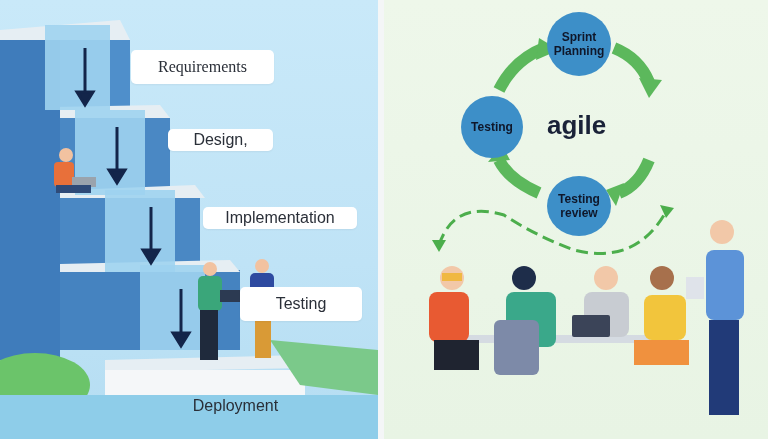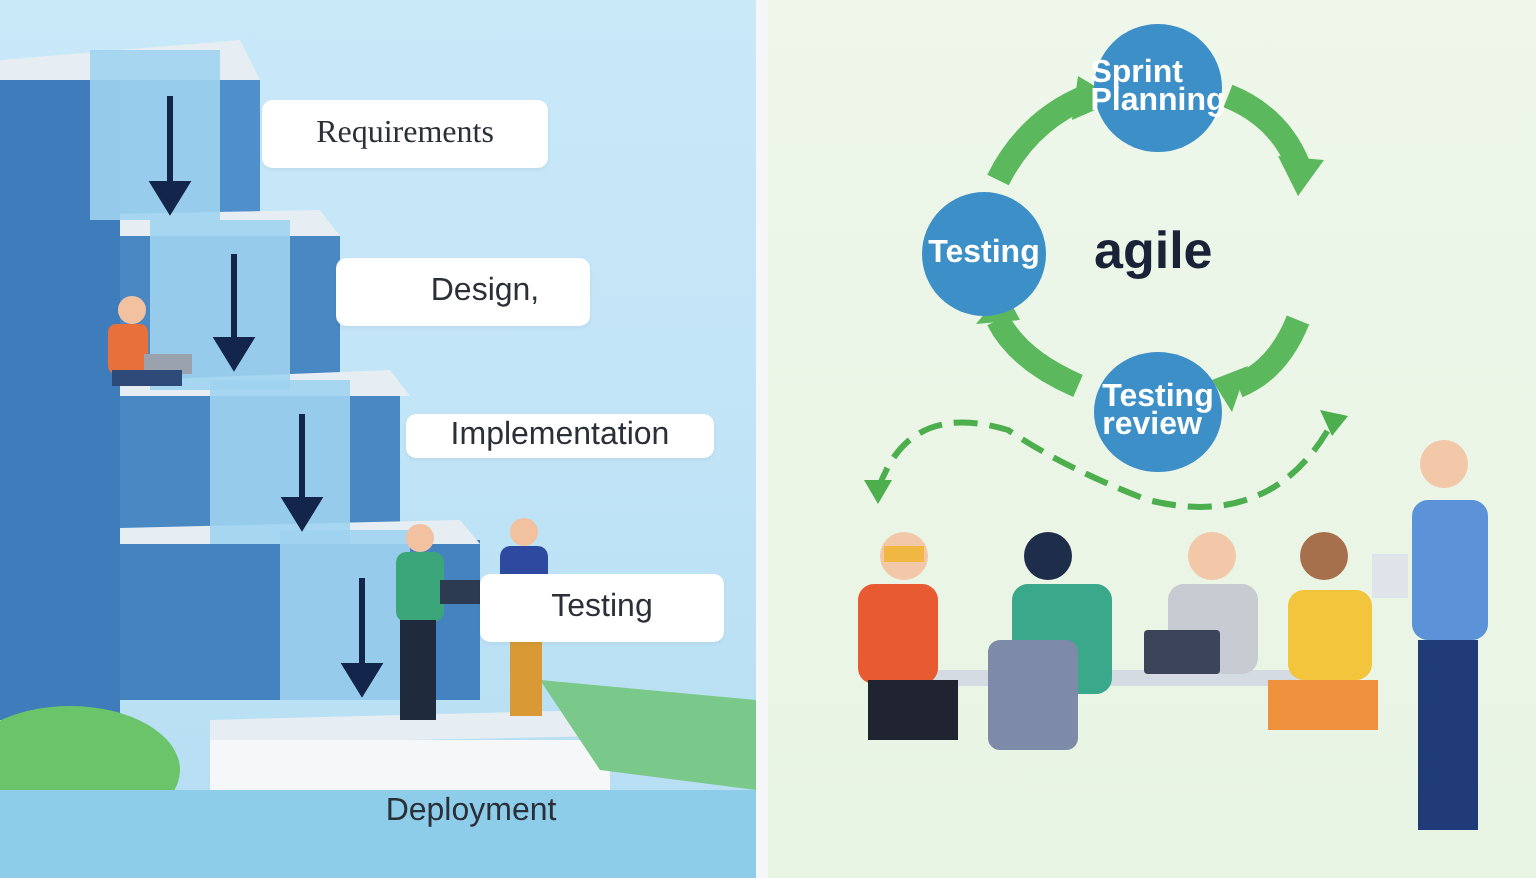--- a/index.html
+++ b/index.html
@@ -3,21 +3,21 @@
 <meta charset="utf-8">
 <style>
   html,body{margin:0;padding:0;}
   body{width:768px;height:439px;position:relative;overflow:hidden;font-family:"Liberation Sans",sans-serif;background:#fff;}
   .panel{position:absolute;top:0;height:439px;overflow:hidden;}
   #left{left:0;width:378px;background:linear-gradient(180deg,#c9e9f9 0%,#bfe3f6 60%,#b5ddf2 100%);}
   #divider{position:absolute;left:378px;top:0;width:6px;height:439px;background:#f4f6f7;}
   #right{left:384px;width:384px;background:linear-gradient(180deg,#eef7ea 0%,#e8f4e4 100%);}
   .label{position:absolute;background:#fff;border-radius:5px;color:#2a2f38;font-size:16px;display:flex;align-items:center;justify-content:center;box-shadow:0 1px 2px rgba(0,0,0,.05);}
   svg{position:absolute;left:0;top:0;}
-  .node{position:absolute;border-radius:50%;background:#3d8fc8;color:#ffffff;font-weight:bold;font-size:16px;line-height:14px;display:flex;align-items:center;justify-content:center;text-align:left;}
+  .node{position:absolute;border-radius:50%;background:#3d8fc8;color:#0f172a;font-weight:bold;font-size:12px;line-height:14px;display:flex;align-items:center;justify-content:center;text-align:center;}
   #agile-title{position:absolute;left:163px;top:110px;font-size:26px;font-weight:bold;color:#1a2238;}
 </style>
 </head>
 <body>
 
 <div id="left" class="panel">
   <svg width="378" height="439">
 
     <rect x="0" y="40" width="130" height="70" fill="#4f8fcb"></rect>
     <polygon points="0,30 120,20 130,40 0,40" fill="#e6eef3"></polygon>
@@ -64,21 +64,21 @@
       <rect x="200" y="310" width="18" height="50" fill="#1f2a3c"></rect>
         <rect x="220" y="290" width="20" height="12" fill="#2c3a52"></rect>
     </g>
     <g>
       <circle cx="262" cy="266" r="7" fill="#f2c2a0"></circle>
         <rect x="250" y="273" width="24" height="38" rx="5" fill="#2e4aa0"></rect>
       <rect x="255" y="310" width="16" height="48" fill="#d99a36"></rect>
     </g>
   </svg>
   <div class="label" style="left:131px;top:50px;width:143px;height:34px;font-family:Liberation Serif, serif;">Requirements</div>
-  <div class="label" style="left:168px;top:129px;width:105px;height:34px;padding-left:22px;">Design,</div>
+  <div class="label" style="left:168px;top:129px;width:105px;height:22px;">Design,</div>
   <div class="label" style="left:203px;top:207px;width:154px;height:22px;">Implementation</div>
   <div class="label" style="left:240px;top:287px;width:122px;height:34px;">Testing</div>
   <div class="label" style="left:168px;top:387px;width:135px;height:38px;background:transparent;box-shadow:none;">Deployment</div>
 </div>
 
 <div id="divider"></div>
 
 <div id="right" class="panel">
   <svg width="384" height="439">
     <g stroke="#5cb85c" stroke-width="12" fill="none" stroke-linecap="butt">

